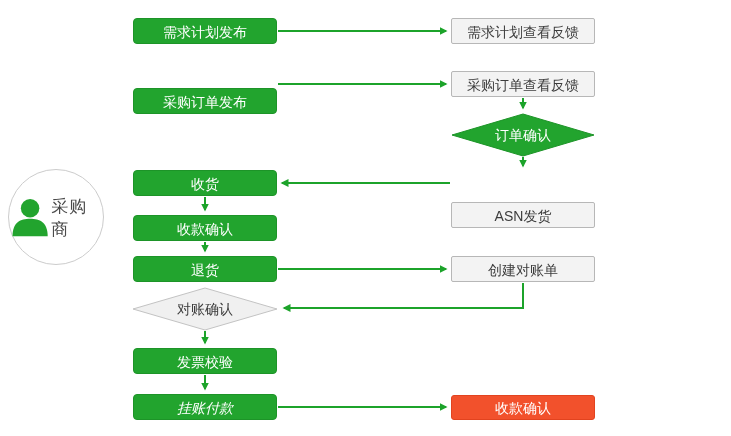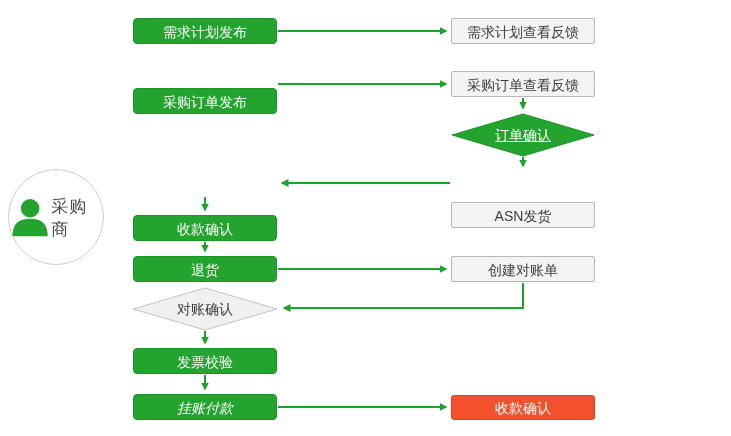--- a/index.html
+++ b/index.html
@@ -81,32 +81,33 @@
     <line x1="205" y1="197" x2="205" y2="210" marker-end="url(#ah)"></line>
     <line x1="205" y1="242" x2="205" y2="251" marker-end="url(#ah)"></line>
     <line x1="205" y1="331" x2="205" y2="343" marker-end="url(#ah)"></line>
     <line x1="205" y1="375" x2="205" y2="389" marker-end="url(#ah)"></line>
 
     <path class="connector" d="M523,283 L523,308 L284,308" marker-end="url(#ah)"></path>
   </svg>
 
   <div class="node green" style="left:133px;top:18px;">需求计划发布</div>
   <div class="node green" style="left:133px;top:88px;">采购订单发布</div>
+  <div class="node green" style="left:133px;top:170px;">收货</div>
   <div class="node green" style="left:133px;top:215px;">收款确认</div>
   <div class="node green" style="left:133px;top:256px;">退货</div>
   <div class="node green" style="left:133px;top:348px;">发票校验</div>
   <div class="node green" style="left:133px;top:394px;font-style:italic;">挂账付款</div>
 
   <div class="node gray" style="left:451px;top:18px;">需求计划查看反馈</div>
   <div class="node gray" style="left:451px;top:71px;">采购订单查看反馈</div>
   <div class="node gray" style="left:451px;top:170px;margin-top:32px;">ASN发货</div>
   <div class="node gray" style="left:451px;top:256px;">创建对账单</div>
   <div class="node red" style="left:451px;top:395px;">收款确认</div>
 
-  <div class="diamond-label on-green" style="left:451px;top:128px;text-decoration:underline;">订单确认</div>
+  <div class="diamond-label on-green" style="left:451px;top:128px;">订单确认</div>
   <div class="diamond-label on-gray" style="left:133px;top:302px;">对账确认</div>
 
   <div class="actor" style="left:8px;top:169px;">
     <svg width="44" height="42" viewBox="0 0 48 44">
       <circle class="g" cx="24" cy="12" r="10.5"></circle>
       <path class="g" d="M4,44 C4,28 13,24 24,24 C35,24 44,28 44,44 Z"></path>
     </svg>
     <div class="actor-label">采购商</div>
   </div>
 

